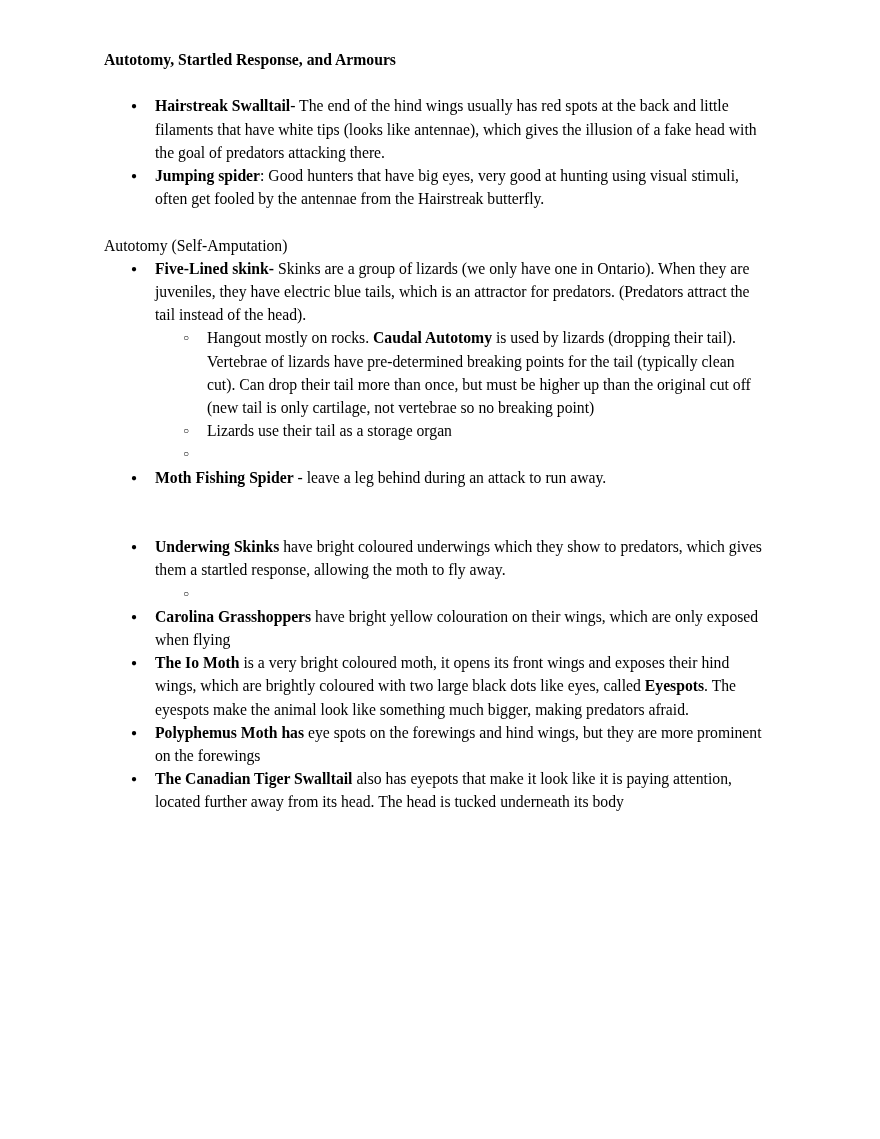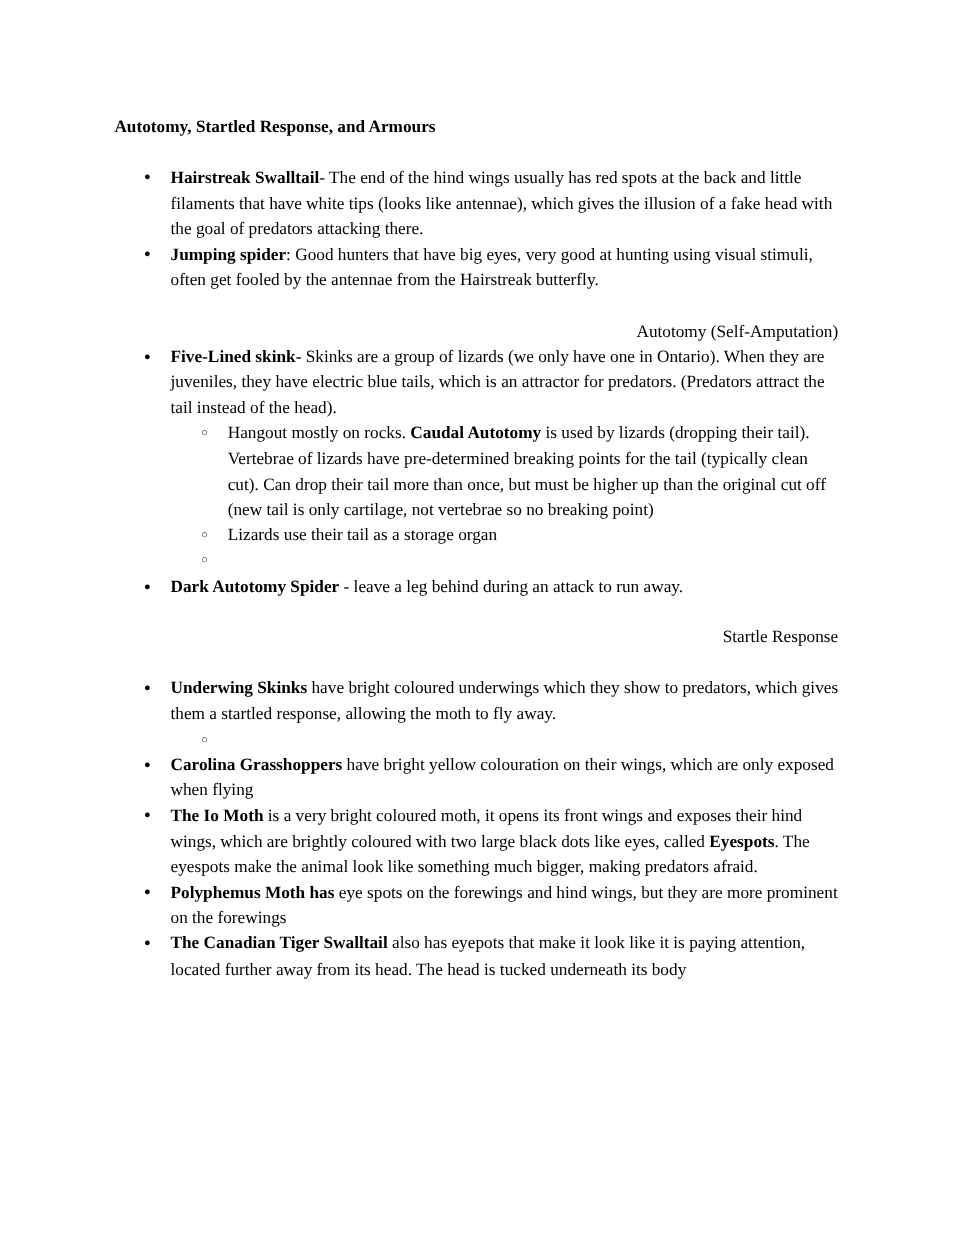--- a/index.html
+++ b/index.html
@@ -9,33 +9,32 @@
   body {
     width: 880px;
     height: 1139px;
     background: #ffffff;
     overflow: hidden;
   }
   .doc {
     box-sizing: border-box;
     width: 880px;
     min-height: 1139px;
-    padding: 104px 118px 40px 104px;
+    padding: 48px 118px 40px 104px;
     font-family: "Liberation Serif", serif;
     font-size: 15.7px;
     line-height: 23.2px;
     color: #000000;
     text-align: left;
   }
   .heading {
     font-weight: bold;
   }
   .para {
     font-weight: normal;
-    text-align: right;
   }
   .blank-line {
     height: 23.2px;
   }
   .bullet {
     display: flex;
     align-items: flex-start;
   }
   .bullet.level1 { padding-left: 27px; }
   .bullet.level2 { padding-left: 79px; }
@@ -80,24 +79,23 @@
       </div>
       <div class="bullet level2">
         <span class="marker">○</span>
         <div class="bullet-text"><span>Lizards use their tail as a storage organ</span></div>
       </div>
       <div class="bullet level2">
         <span class="marker">○</span>
       </div>
       <div class="bullet level1">
         <span class="marker">●</span>
-        <div class="bullet-text"><b>Dark Autotomy Spider</b><span> - leave a leg behind during an attack to run away.</span></div>
+        <div class="bullet-text"><b>Moth Fishing Spider</b><span> - leave a leg behind during an attack to run away.</span></div>
       </div>
       <div class="blank-line"></div>
-      <div class="para"><span>Startle Response</span></div>
       <div class="blank-line"></div>
       <div class="bullet level1">
         <span class="marker">●</span>
         <div class="bullet-text"><b>Underwing Skinks</b><span> have bright coloured underwings which they show to predators, which gives them a startled response, allowing the moth to fly away.</span></div>
       </div>
       <div class="bullet level2">
         <span class="marker">○</span>
       </div>
       <div class="bullet level1">
         <span class="marker">●</span>

